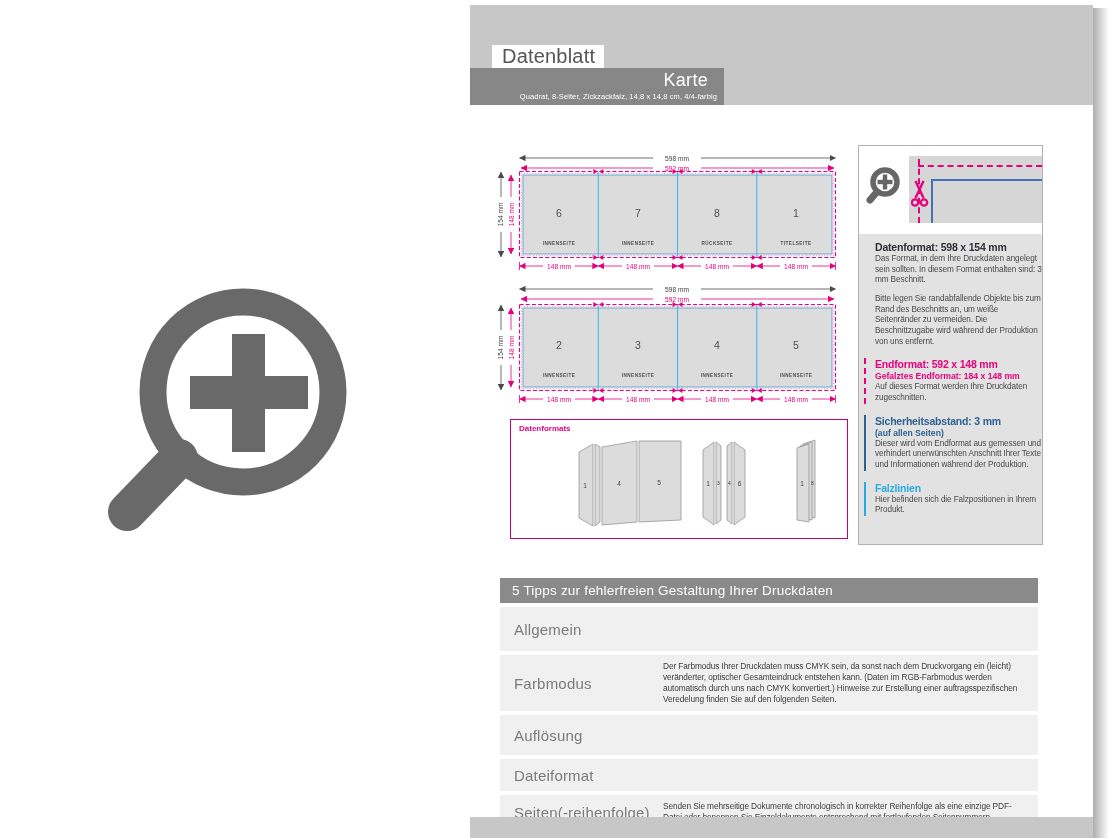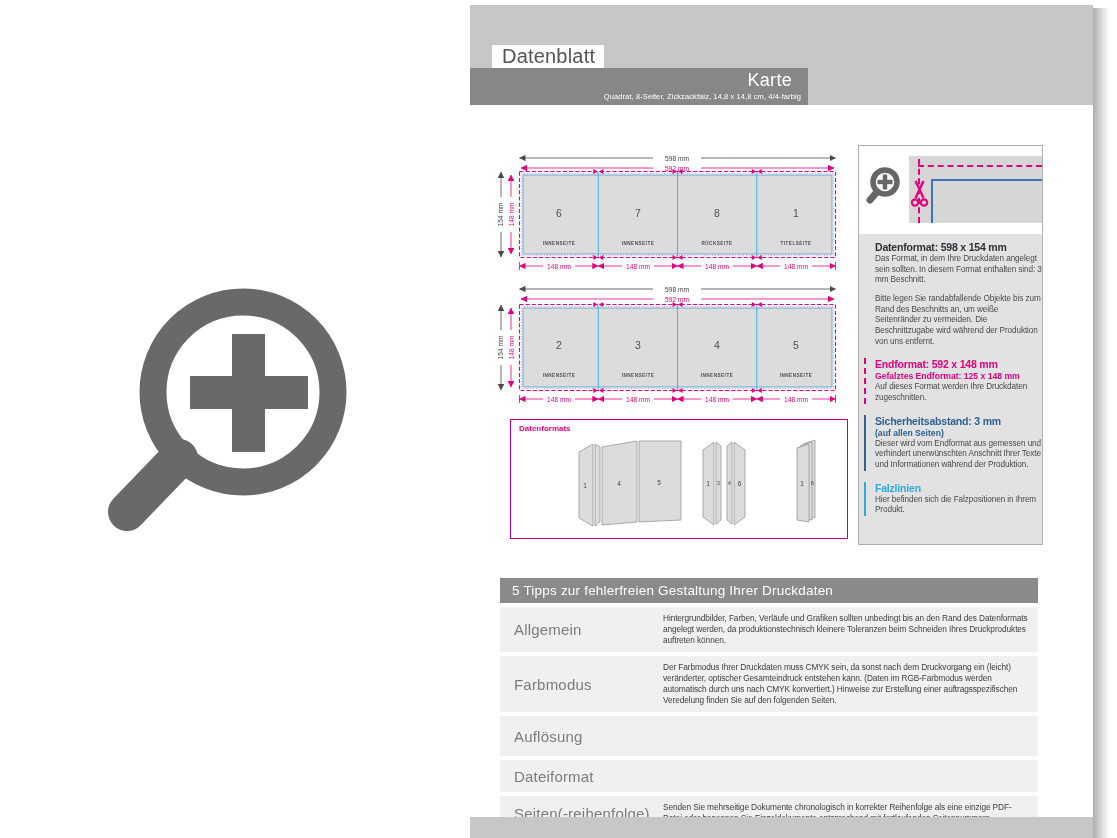--- a/index.html
+++ b/index.html
@@ -7,21 +7,21 @@
        font-family:"Liberation Sans",sans-serif;-webkit-font-smoothing:antialiased;}
   .abs{position:absolute;}
 
   
   #page{position:absolute;left:470px;top:0;width:623px;height:838px;background:#fff;}
   #page-shadow{position:absolute;left:1093px;top:8px;width:16px;height:830px;
     background:linear-gradient(to right,rgba(0,0,0,0.32),rgba(0,0,0,0));}
   #header-bg{left:0;top:5px;width:623px;height:100px;background:#c7c7c7;}
   #tab{left:22px;top:45px;width:102px;height:23px;background:#fff;color:#555;
        font-size:20px;line-height:23px;padding-left:10px;letter-spacing:0.2px;}
-  #band{left:0;top:68px;width:338px;height:37px;background:#878787;color:#fff;}
+  #band{left:0;top:68px;width:254px;height:37px;background:#878787;color:#fff;}
   #band .title{position:absolute;right:16px;top:2px;font-size:18px;font-weight:400;letter-spacing:0.3px;}
   #band .subtitle{position:absolute;right:7px;bottom:4px;font-size:7.5px;letter-spacing:0.1px;}
 
   
   text{font-family:"Liberation Sans",sans-serif;}
   .tD{font-size:6.6px;fill:#3f3f3f;text-anchor:middle;}
   .tM{font-size:6.6px;fill:#e5007d;text-anchor:middle;}
   .num{font-size:10.5px;fill:#4f4f4f;text-anchor:middle;}
   .lbl{font-size:4.6px;font-weight:bold;fill:#4f4f4f;text-anchor:middle;letter-spacing:0.5px;}
   .numF{font-size:6.5px;fill:#3f3f3f;text-anchor:middle;}
@@ -271,40 +271,39 @@
       </div>
     </div>
     <div class="txt">
       <div class="sec sec-daten">
         <h3>Datenformat: 598 x 154 mm</h3>
         <p>Das Format, in dem Ihre Druckdaten angelegt sein sollten. In diesem Format enthalten sind: 3 mm Beschnitt.</p>
         <p>Bitte legen Sie randabfallende Objekte bis zum Rand des Beschnitts an, um weiße Seitenränder zu vermeiden. Die Beschnittzugabe wird während der Produktion von uns entfernt.</p>
       </div>
       <div class="sec sec-end">
         <h3>Endformat: 592 x 148 mm</h3>
-        <div class="sub">Gefalztes Endformat: 125 x 148 mm</div>
+        <div class="sub">Gefalztes Endformat: 184 x 148 mm</div>
         <p>Auf dieses Format werden Ihre Druckdaten zugeschnitten.</p>
       </div>
       <div class="sec sec-sich">
         <h3>Sicherheitsabstand: 3 mm</h3>
         <div class="sub">(auf allen Seiten)</div>
         <p>Dieser wird vom Endformat aus gemessen und verhindert unerwünschten Anschnitt Ihrer Texte und Informationen während der Produktion.</p>
       </div>
       <div class="sec sec-falz">
         <h3>Falzlinien</h3>
         <p>Hier befinden sich die Falzpositionen in Ihrem Produkt.</p>
       </div>
     </div>
   </div>
 
   <div id="tips" class="abs">
     <div class="bar">5 Tipps zur fehlerfreien Gestaltung Ihrer Druckdaten</div>
     <div class="row r1">
       <div class="lab">Allgemein</div>
-      <div class="body">Hintergrundbilder, Farben, Verläufe und Grafiken sollten unbedingt bis an den Rand des Datenformats angelegt werden, da produktionstechnisch kleinere Toleranzen beim Schneiden Ihres Druckproduktes auftreten können.</div>
     </div>
     <div class="row r2">
       <div class="lab">Farbmodus</div>
       <div class="body">Der Farbmodus Ihrer Druckdaten muss CMYK sein, da sonst nach dem Druckvorgang ein (leicht) veränderter, optischer Gesamteindruck entstehen kann. (Daten im RGB-Farbmodus werden automatisch durch uns nach CMYK konvertiert.) Hinweise zur Erstellung einer auftragsspezifischen Veredelung finden Sie auf den folgenden Seiten.</div>
     </div>
     <div class="row r3">
       <div class="lab">Auflösung</div>
     </div>
     <div class="row r4">
       <div class="lab">Dateiformat</div>

